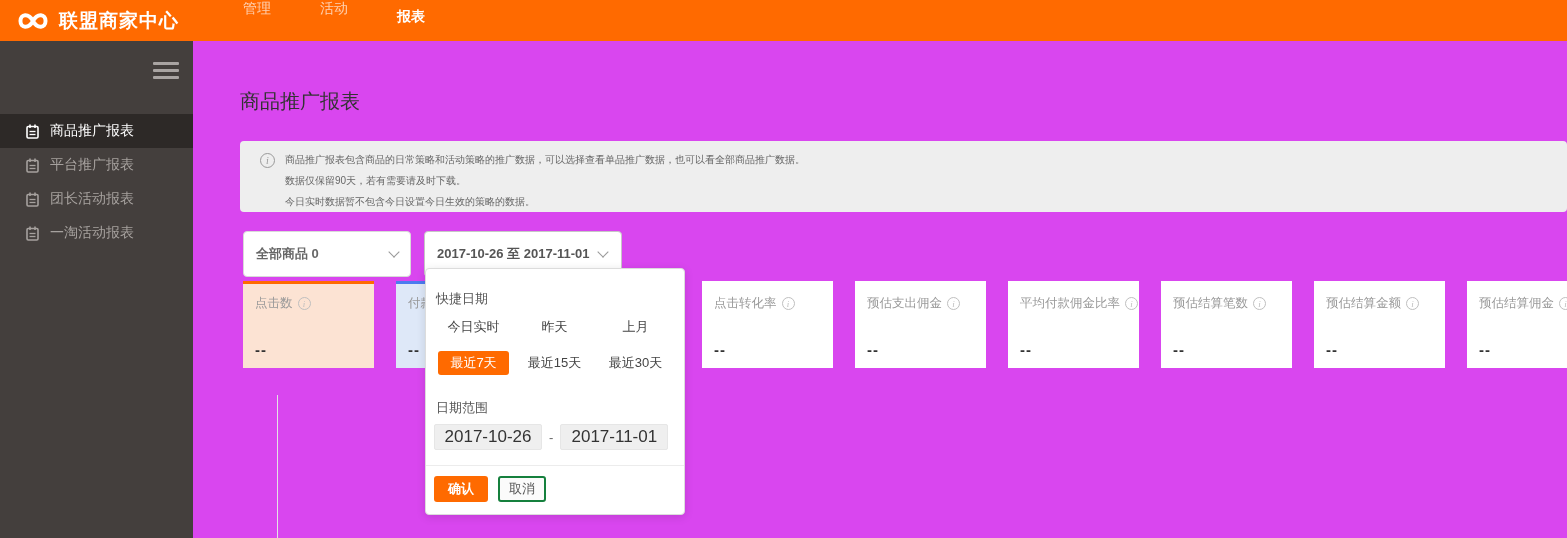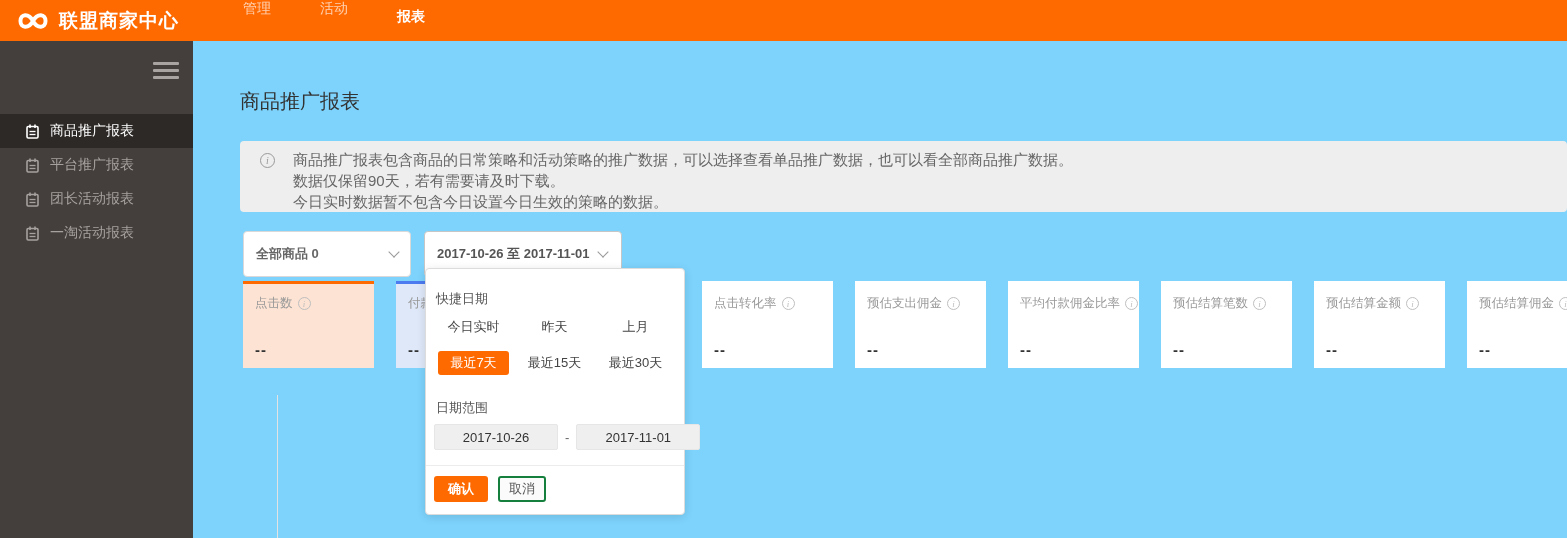--- a/index.html
+++ b/index.html
@@ -1,18 +1,18 @@
 <!DOCTYPE html>
 <html><head>
 <meta charset="utf-8">
 <style>
   * { margin:0; padding:0; box-sizing:border-box; }
   html,body { background:#fff; }
   body { font-family:"Liberation Sans","DejaVu Sans",sans-serif; }
-  .page { position:relative; width:1567px; height:538px; background:#7dd3fc; overflow:hidden; }
+  .page { position:relative; width:1567px; height:538px; background:#d946ef; overflow:hidden; }
 
   
   .header { position:absolute; top:0; left:0; width:100%; height:41px; background:#FF6A00; z-index:40; }
   .brand { position:absolute; left:16px; top:0; height:41px; display:flex; align-items:center; gap:9px; }
   .brand svg { display:block; }
   .brand-title { color:#fff; font-size:19px; font-weight:bold; letter-spacing:1px; }
   .top-nav { position:absolute; left:243px; top:0; height:41px; display:flex; align-items:flex-start; gap:49px; }
   .nav-item { font-size:14px; color:rgba(255,255,255,0.68); cursor:pointer; }
   .nav-item.active { color:#ffffff; font-weight:bold;margin-top:8px; }
 
@@ -24,21 +24,21 @@
   .side-menu { position:absolute; top:73px; left:0; width:100%; }
   .menu-item { height:34px; display:flex; align-items:center; padding-left:26px; gap:11px; color:#A6A19E; font-size:14px; cursor:pointer; white-space:nowrap; }
   .menu-item.active { background:#2D2927; color:#fff; }
   .menu-item .doc-icon { display:flex; flex:none; }
 
   
   .page-title { position:absolute; left:240px; top:88px; font-size:20px; color:#333; }
 
   .notice { position:absolute; left:240px; top:141px; width:1327px; height:71px; background:#EEEEEE; border-radius:4px; padding:8px 20px 0 45px; }
   .notice-info-icon { position:absolute; left:20px; top:12px; width:15px; height:15px; border:1px solid #999; border-radius:50%; color:#999; font-size:10px; font-style:italic; font-family:"Liberation Serif",serif; display:flex; align-items:center; justify-content:center; }
-  .notice-line { font-size:15px; color:#666; line-height:21px;margin-left:8px; }
+  .notice-line { font-size:10px; color:#666; line-height:21px; }
 
   .select { position:absolute; top:231px; height:46px; border:1px solid #D9D9D9; border-radius:4px; background:#fff; display:flex; align-items:center; padding:0 12px; font-size:13px; color:#666; cursor:pointer;font-weight:bold; }
   .select-product { left:243px; width:168px; }
   .select-date { left:424px; width:198px; border-color:#C6C6C6; color:#555; }
   .chev { width:8px; height:8px; border-right:1.4px solid #999; border-bottom:1.4px solid #999; transform:rotate(45deg); margin-top:-4px; flex:none; }
   .select-product .chev { margin-left:auto; }
   .select-date .chev { margin-left:9px; }
 
   
   .cards { position:absolute; left:243px; top:281px; display:flex; gap:22px; z-index:5; }
@@ -52,21 +52,21 @@
   .axis-line { position:absolute; left:277px; top:395px; width:1px; height:143px; background:#E3E3E3; }
 
   
   .popup { position:absolute; left:425px; top:268px; width:260px; height:247px; background:#fff; border:1px solid #DCDCDC; border-radius:4px; box-shadow:0 2px 10px rgba(0,0,0,0.12); z-index:30; }
   .qd-title { position:absolute; left:10px; top:21px; font-size:13px; color:#555; }
   .quick-grid { position:absolute; left:7px; top:46px; width:244px; display:grid; grid-template-columns:repeat(3,81px); row-gap:12px; justify-items:center; align-items:center; }
   .quick-item { font-size:13px; color:#444; cursor:pointer; height:24px; display:flex; align-items:center; justify-content:center; padding:0 12px; border-radius:3px; white-space:nowrap; }
   .quick-item.selected { background:#FF6A00; color:#fff; }
   .range-title { position:absolute; left:10px; top:130px; font-size:13px; color:#555; }
   .range-inputs { position:absolute; left:8px; top:155px; display:flex; align-items:center; gap:7px; }
-  .date-input { width:124px; height:26px; background:#EFEFEF; border:1px solid #E6E6E6; border-radius:2px; text-align:center; font-size:13px; color:#333; font-family:"Liberation Sans","DejaVu Sans",sans-serif; cursor:text; }
+  .date-input { width:108px; height:26px; background:#EFEFEF; border:1px solid #E6E6E6; border-radius:2px; text-align:center; font-size:17px; color:#333; font-family:"Liberation Sans","DejaVu Sans",sans-serif; cursor:text; }
   .range-sep { font-size:13px; color:#666; }
   .popup-divider { position:absolute; left:0; right:0; top:196px; height:1px; background:#ECECEC; }
   .popup-footer { position:absolute; left:8px; top:207px; display:flex; gap:10px; }
   .btn { height:26px; border-radius:3px; font-size:13px; cursor:pointer; font-family:"Liberation Sans","DejaVu Sans",sans-serif; }
   .btn-confirm { width:54px; background:#FF6A00; color:#fff; border:none; font-weight:bold; }
   .btn-cancel { width:48px; background:#FBFBFB; color:#555; border:2px solid #15803d; }
 </style>
 </head>
 <body>
 

